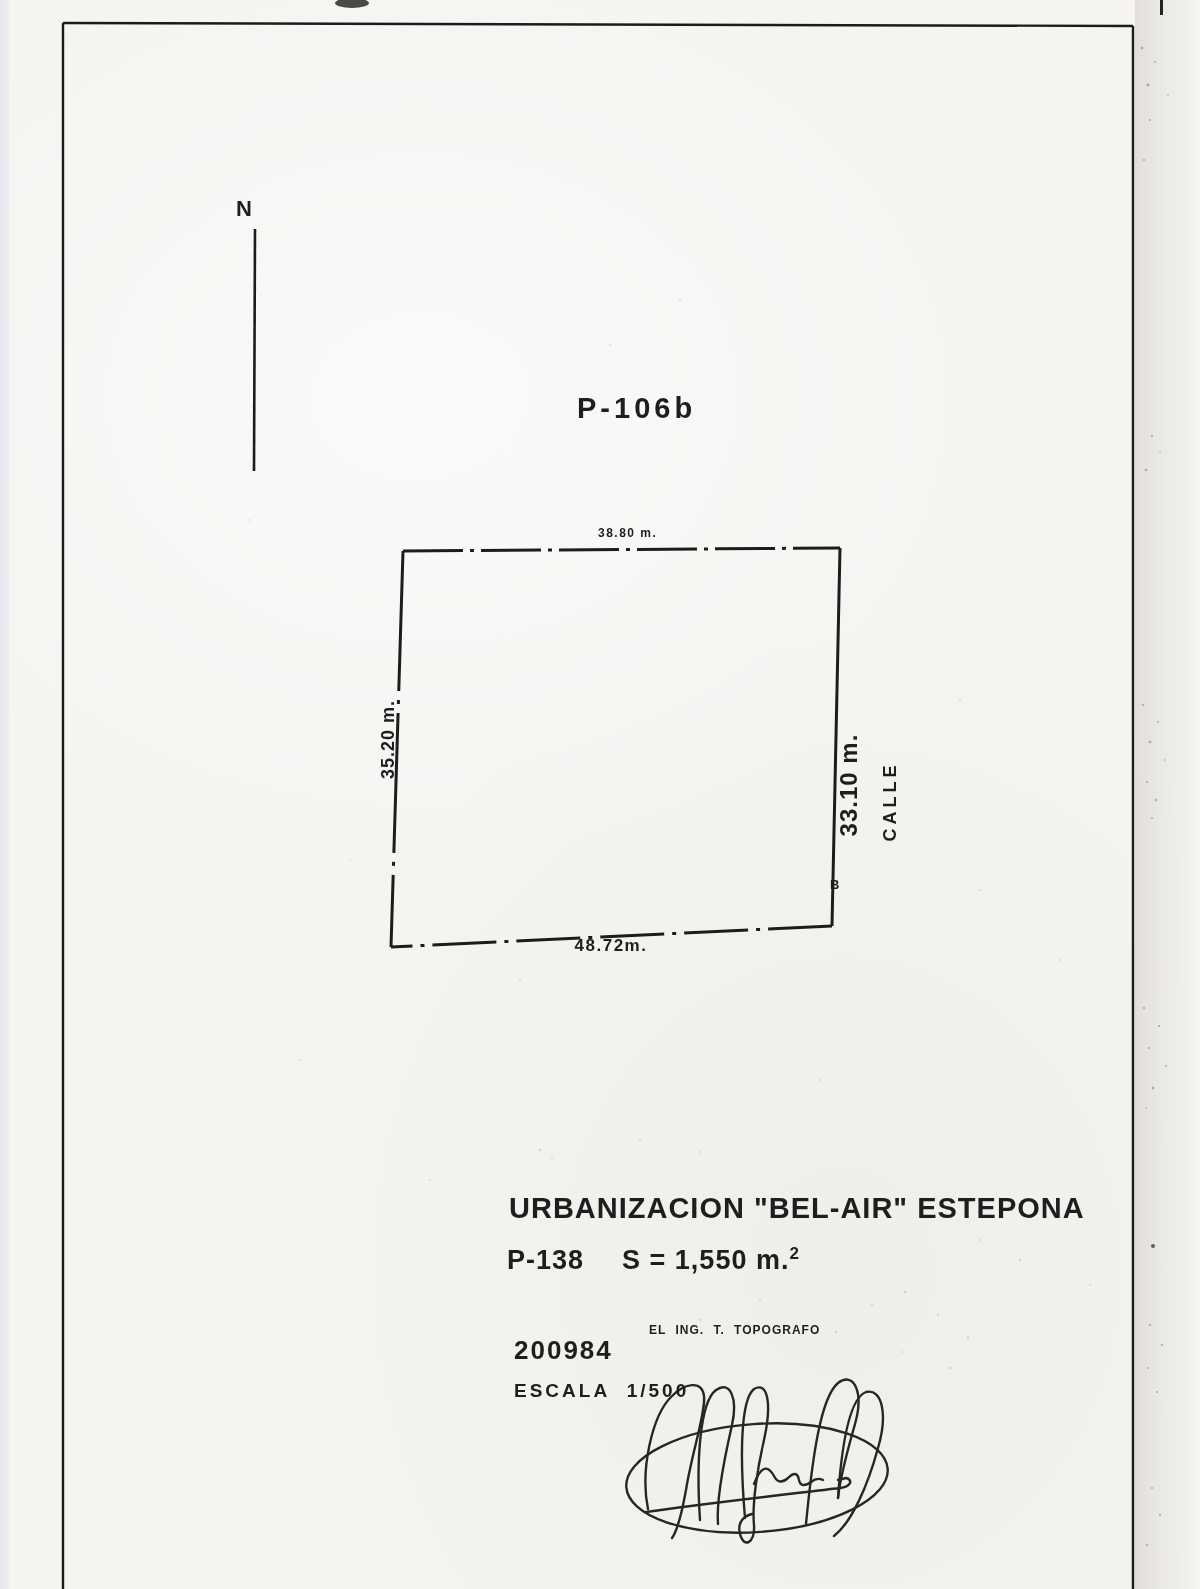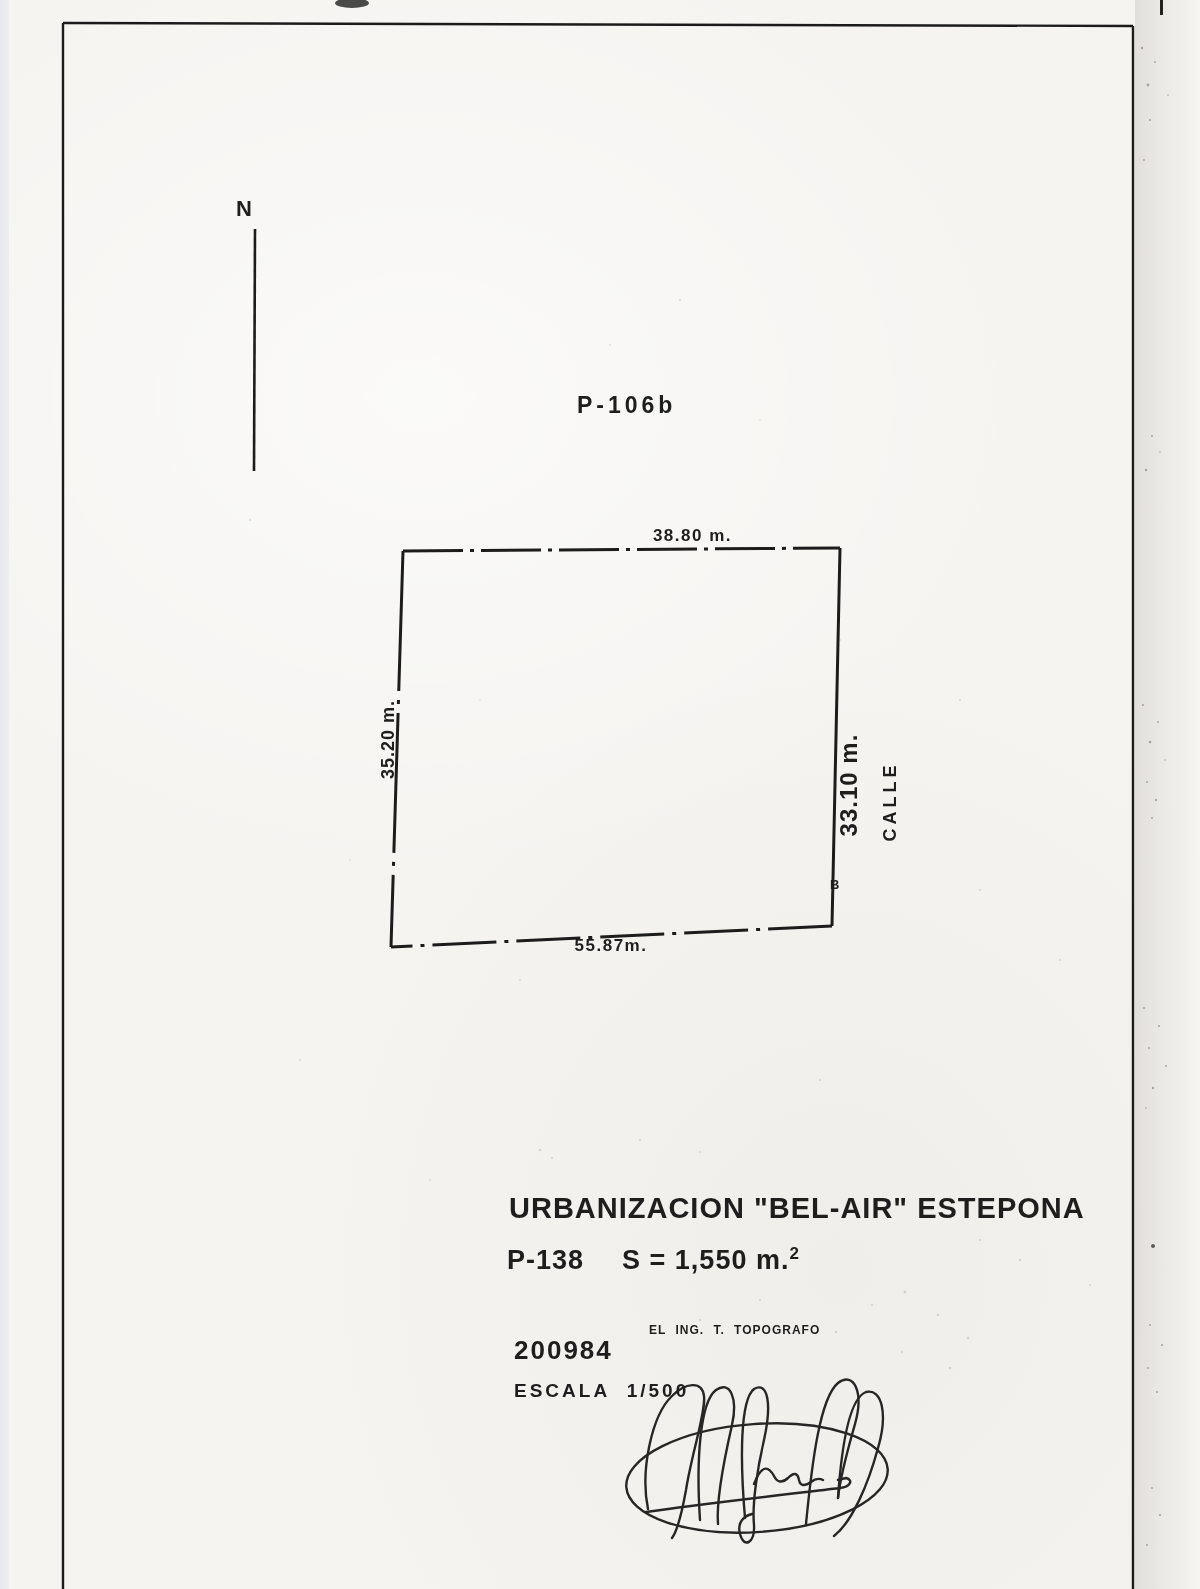--- a/index.html
+++ b/index.html
@@ -21,22 +21,22 @@
   }
   .scan-band-right{
     position:absolute;left:1135px;top:0;width:65px;height:1589px;
     background:linear-gradient(to right,#dedbd7 0%,#e9e7e4 40%,#f0eeea 75%,#f7f6f3 100%);
     opacity:.85;
   }
   svg.overlay{position:absolute;left:0;top:0;}
   .txt{position:absolute;white-space:pre;font-weight:bold;color:#1e1e1e;}
   .rot{transform:rotate(-90deg);transform-origin:center center;text-align:center;}
   .t-north{left:236px;top:196px;font-size:22px;letter-spacing:1px;}
-  .t-code{left:577px;top:392px;font-size:23px;letter-spacing:4px;}
-  .t-dimtop{left:622px;top:526px;width:110px;text-align:right;font-size:17px;letter-spacing:1.5px;}
+  .t-code{left:577px;top:392px;font-size:29px;letter-spacing:4px;}
+  .t-dimtop{left:598px;top:526px;width:110px;text-align:left;font-size:12px;letter-spacing:1.5px;}
   .t-dimbottom{left:546px;top:936px;width:130px;text-align:center;font-size:17px;letter-spacing:1.5px;}
   .t-dimleft{left:333px;top:729px;width:110px;font-size:18px;letter-spacing:1px;}
   .t-dimright{left:779px;top:771px;width:140px;font-size:24px;letter-spacing:1px;}
   .t-calle{left:835px;top:791px;width:110px;font-size:18px;letter-spacing:4px;}
   .t-corner{left:830px;top:877px;font-size:13px;}
   .t-title{left:509px;top:1192px;font-size:29px;letter-spacing:1px;}
   .t-parcel{left:507px;top:1245px;font-size:27px;letter-spacing:1px;}
   .t-parcel .gap{display:inline-block;width:38px;}
   .t-parcel sup{font-size:17px;vertical-align:super;line-height:0;}
   .t-scale{left:514px;top:1372px;font-size:19px;letter-spacing:3px;word-spacing:9px;margin-top:8px;}
@@ -154,21 +154,21 @@
       <circle cx="350" cy="860" r="0.8"></circle>
         <circle cx="480" cy="700" r="0.7"></circle>
     </g>
   </g>
 </svg>
 
 <div class="txt t-north">N</div>
 <div class="txt t-code">P-106b</div>
 
 <div class="txt t-dimtop">38.80 m.</div>
-<div class="txt t-dimbottom">55.87m.</div>
+<div class="txt t-dimbottom">48.72m.</div>
 <div class="txt rot t-dimleft">35.20 m.</div>
 <div class="txt rot t-dimright">33.10 m.</div>
 <div class="txt rot t-calle">CALLE</div>
 <div class="txt t-corner">B</div>
 
 <div class="txt t-title">URBANIZACION "BEL-AIR" ESTEPONA</div>
 <div class="txt t-parcel"><span>P-138</span><span class="gap"></span><span>S = 1,550 m.</span><sup>2</sup></div>
 <div class="txt t-scale">ESCALA 1/500</div>
 <div class="txt t-date">200984</div>
 <div class="txt t-signer">EL ING. T. TOPOGRAFO</div>

